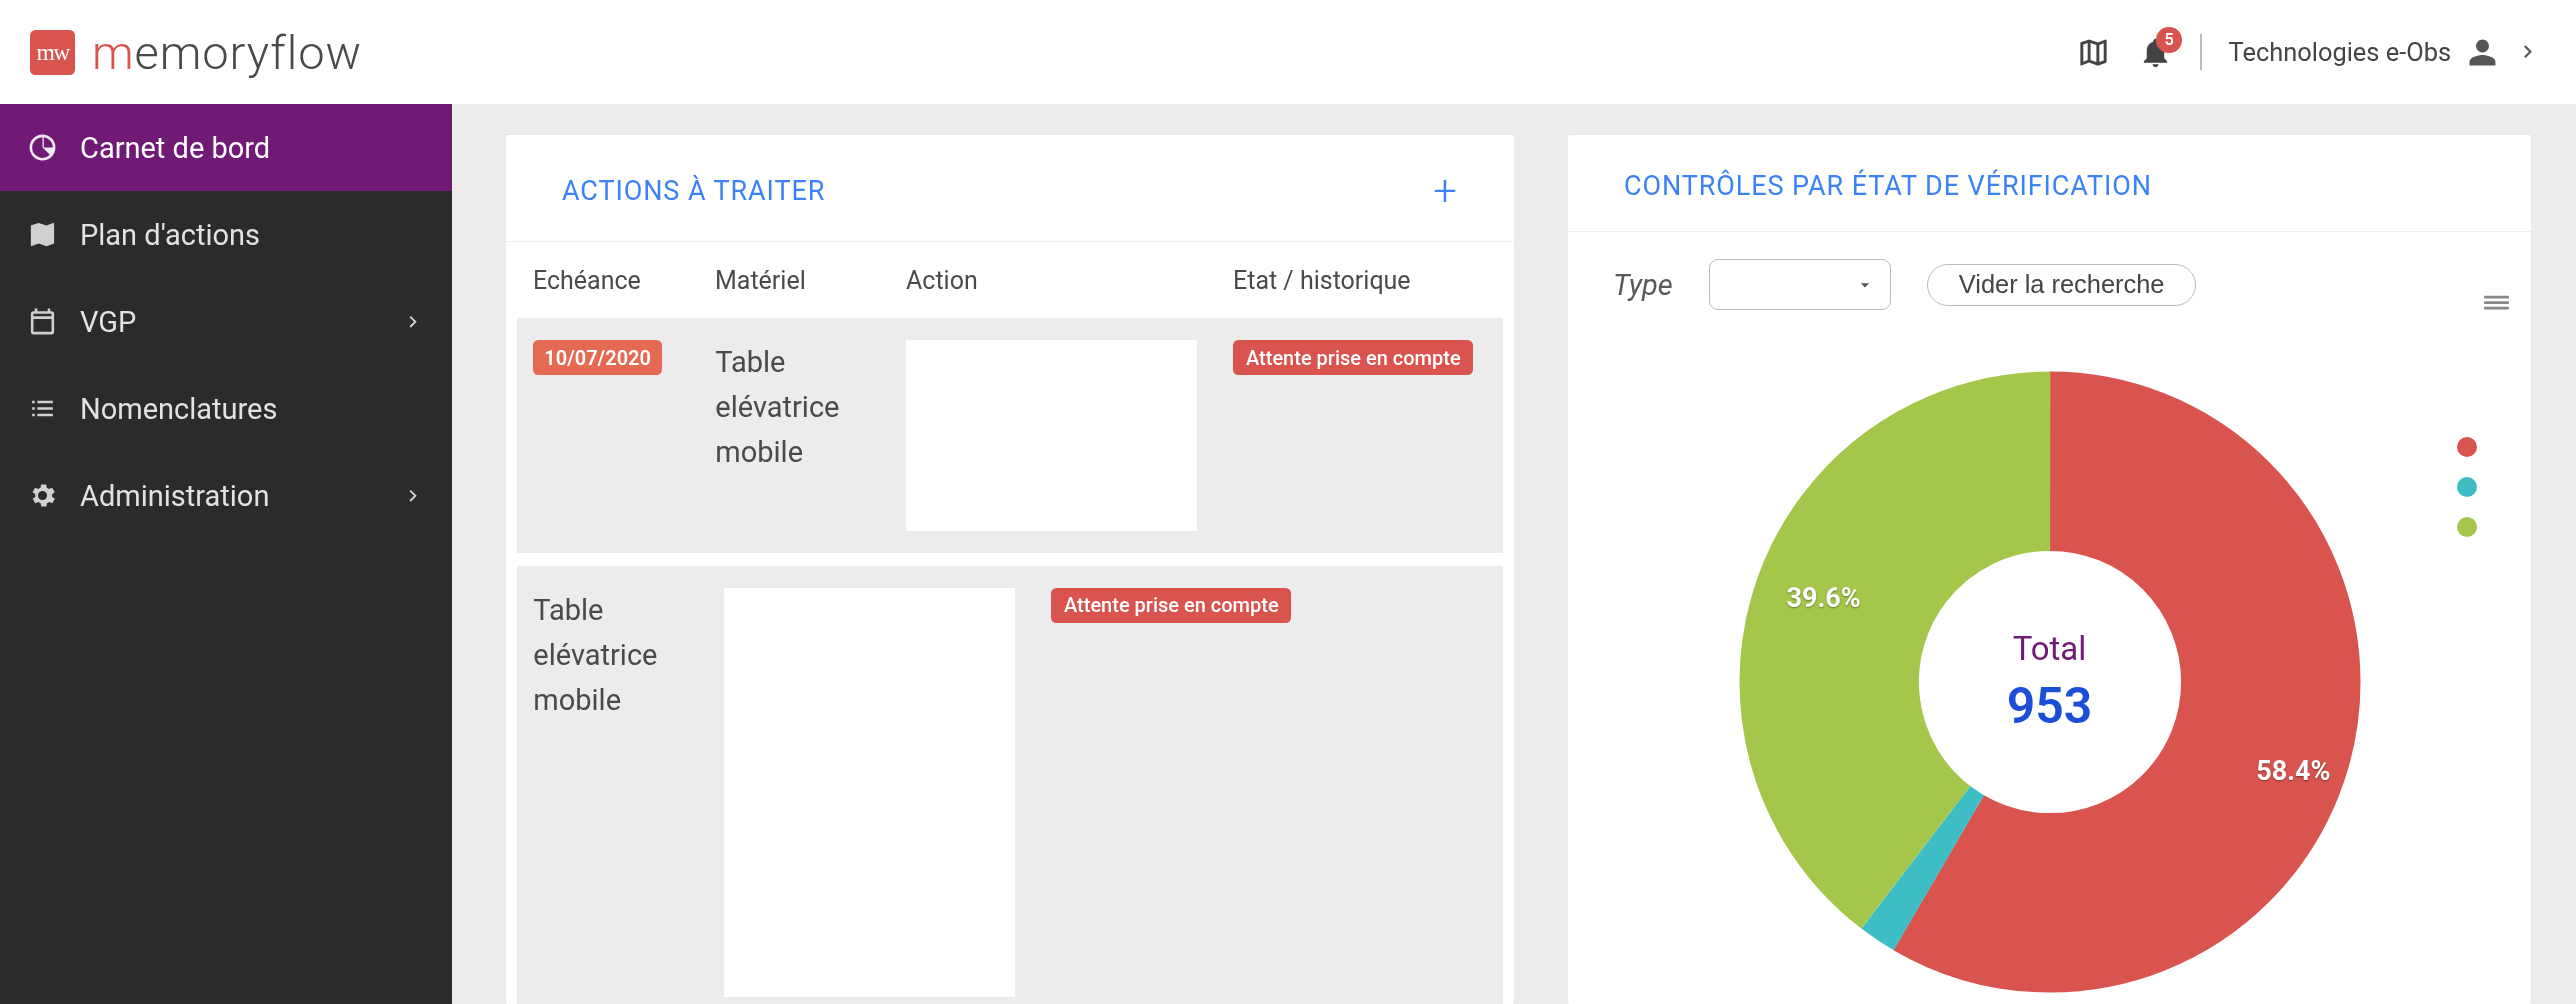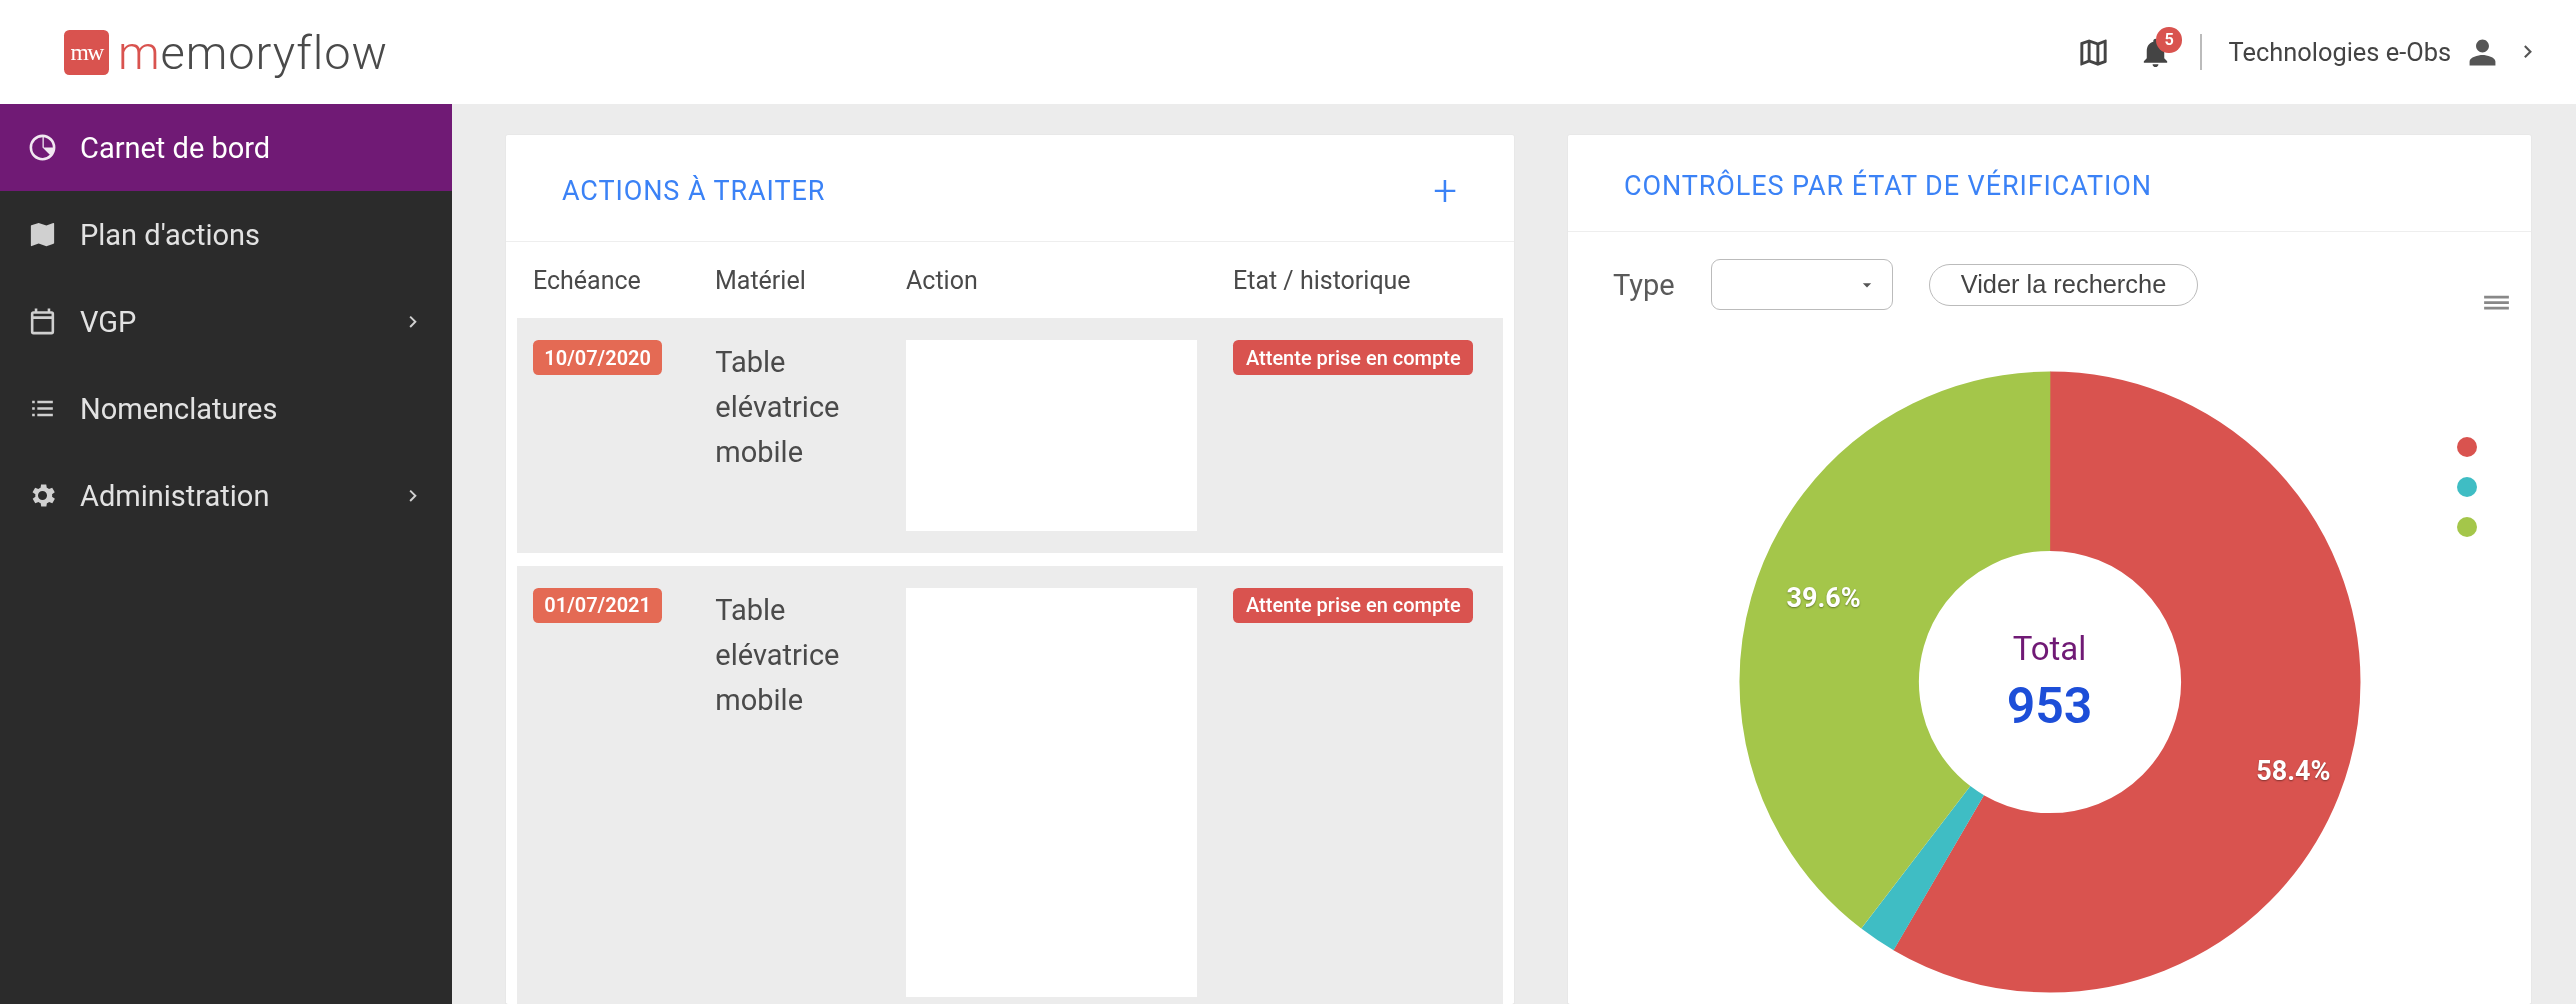--- a/index.html
+++ b/index.html
@@ -1,21 +1,21 @@
 <!DOCTYPE html>
 <html style="font-size:14.5px"><head>
 <meta charset="utf-8">
 <style>
   * { box-sizing: border-box; margin: 0; padding: 0; }
   body { font-family: -apple-system, BlinkMacSystemFont, "Segoe UI", Roboto, Helvetica, Arial, sans-serif; background: #ececec; color: #333; width: 2576px; height: 1005px; overflow: hidden; transform-origin: top left; }
   
   
   
   .topbar { position: fixed; top:0; left:0; right:0; height:104px; background:#fff; display:flex; align-items:center; justify-content:space-between; padding-right:36px; z-index:10; }
-  .logo { display:flex; align-items:center; gap:9px; padding-left:64px; }
+  .logo { display:flex; align-items:center; gap:17px; padding-left:30px; }
   .logo-badge { width:45px; height:45px; background:#d9534f; display:flex; align-items:center; justify-content:center; border-radius:5.4px; position:relative; }
   .logo-badge::before { content:""; position:absolute; inset:0; background:#d9534f; clip-path: polygon(28% 0, 72% 0, 100% 28%, 100% 72%, 72% 100%, 28% 100%, 0 72%, 0 28%); }
   .logo-badge span { position:relative; color:#fff; font-weight:400; font-size:23.6px; font-family: "Georgia", serif; letter-spacing:-1.8px; }
   .logo-text { font-size:47px; font-weight:300; letter-spacing:0.9px; color:#4a4a4a; }
   .logo-text .m1 { color:#d9534f; }
   .logo-text .flow { font-weight:300; }
   
   .topbar-right { display:flex; align-items:center; gap:27px; }
   .icon-btn { position:relative; cursor:pointer; display:flex; align-items:center; justify-content:center; }
   .icon-btn svg { width:35px; height:35px; fill:#444; }
@@ -52,21 +52,21 @@
   .row .col-date { }
   .date-badge { display:inline-block; background:#e46a54; color:#fff; font-size:20px; font-weight:600; padding:5.4px 11px; border-radius:5.4px; }
   .row .col-mat { font-size:29px; color:#4a4a4a; line-height:1.55; }
   .row .col-action .whitebox { background:#fff; width:291px; height:191px; }
   .row.tall .col-action .whitebox { height:409px; }
   .etat-badge { display:inline-block; background:#d9534f; color:#fff; font-size:20px; font-weight:500; padding:5.4px 12.7px; border-radius:5.4px; white-space:nowrap; }
   
   
   .controls-body { padding:27px 45px 0; display:flex; flex-direction:column; gap:27px; position:relative; height:100%; }
   .filter-row { display:flex; align-items:center; gap:36px; }
-  .filter-row label { font-size:29px; color:#5a5a5a; }
+  .filter-row label { font-size:29px; color:#5a5a5a;font-style:italic; }
   .select { width:182px; height:51px; border:0.9px solid #bbb; border-radius:9px; background:#fff; display:flex; align-items:center; justify-content:flex-end; padding-right:14.5px; cursor:pointer; }
   .select svg { width:20px; height:20px; fill:#555; }
   .btn-outline { height:42px; padding:0 31px; border:0.9px solid #bbb; border-radius:25.4px; background:#fff; font-size:25.4px; color:#444; cursor:pointer; display:flex; align-items:center; }
   .hamburger { position:absolute; top:54px; right:18px; cursor:pointer; }
   .hamburger svg { width:33px; height:33px; fill:#888; }
   
   .chart-wrap { position:relative; flex:1; display:flex; }
   .donut-box { position:relative; width:690px; height:690px; margin:0 auto; }
   .donut-box svg { width:100%; height:100%; }
   .donut-center { position:absolute; inset:0; display:flex; flex-direction:column; align-items:center; justify-content:center; gap:9px; pointer-events:none; }
@@ -167,21 +167,20 @@
     <div class="tbl-body">
       <div class="row">
         <div class="col-date"><span class="date-badge">10/07/2020</span></div>
         <div class="col-mat">Table elévatrice mobile</div>
         <div class="col-action">
             <div class="whitebox"></div>
           </div>
         <div class="col-etat"><span class="etat-badge">Attente prise en compte</span></div>
       </div>
       <div class="row tall">
-        <div class="col-date"><span class="date-badge">01/07/2021</span></div>
         <div class="col-mat">Table elévatrice mobile</div>
         <div class="col-action">
             <div class="whitebox"></div>
           </div>
         <div class="col-etat"><span class="etat-badge">Attente prise en compte</span></div>
       </div>
     </div>
   </div>
 
   <div class="panel controls">

